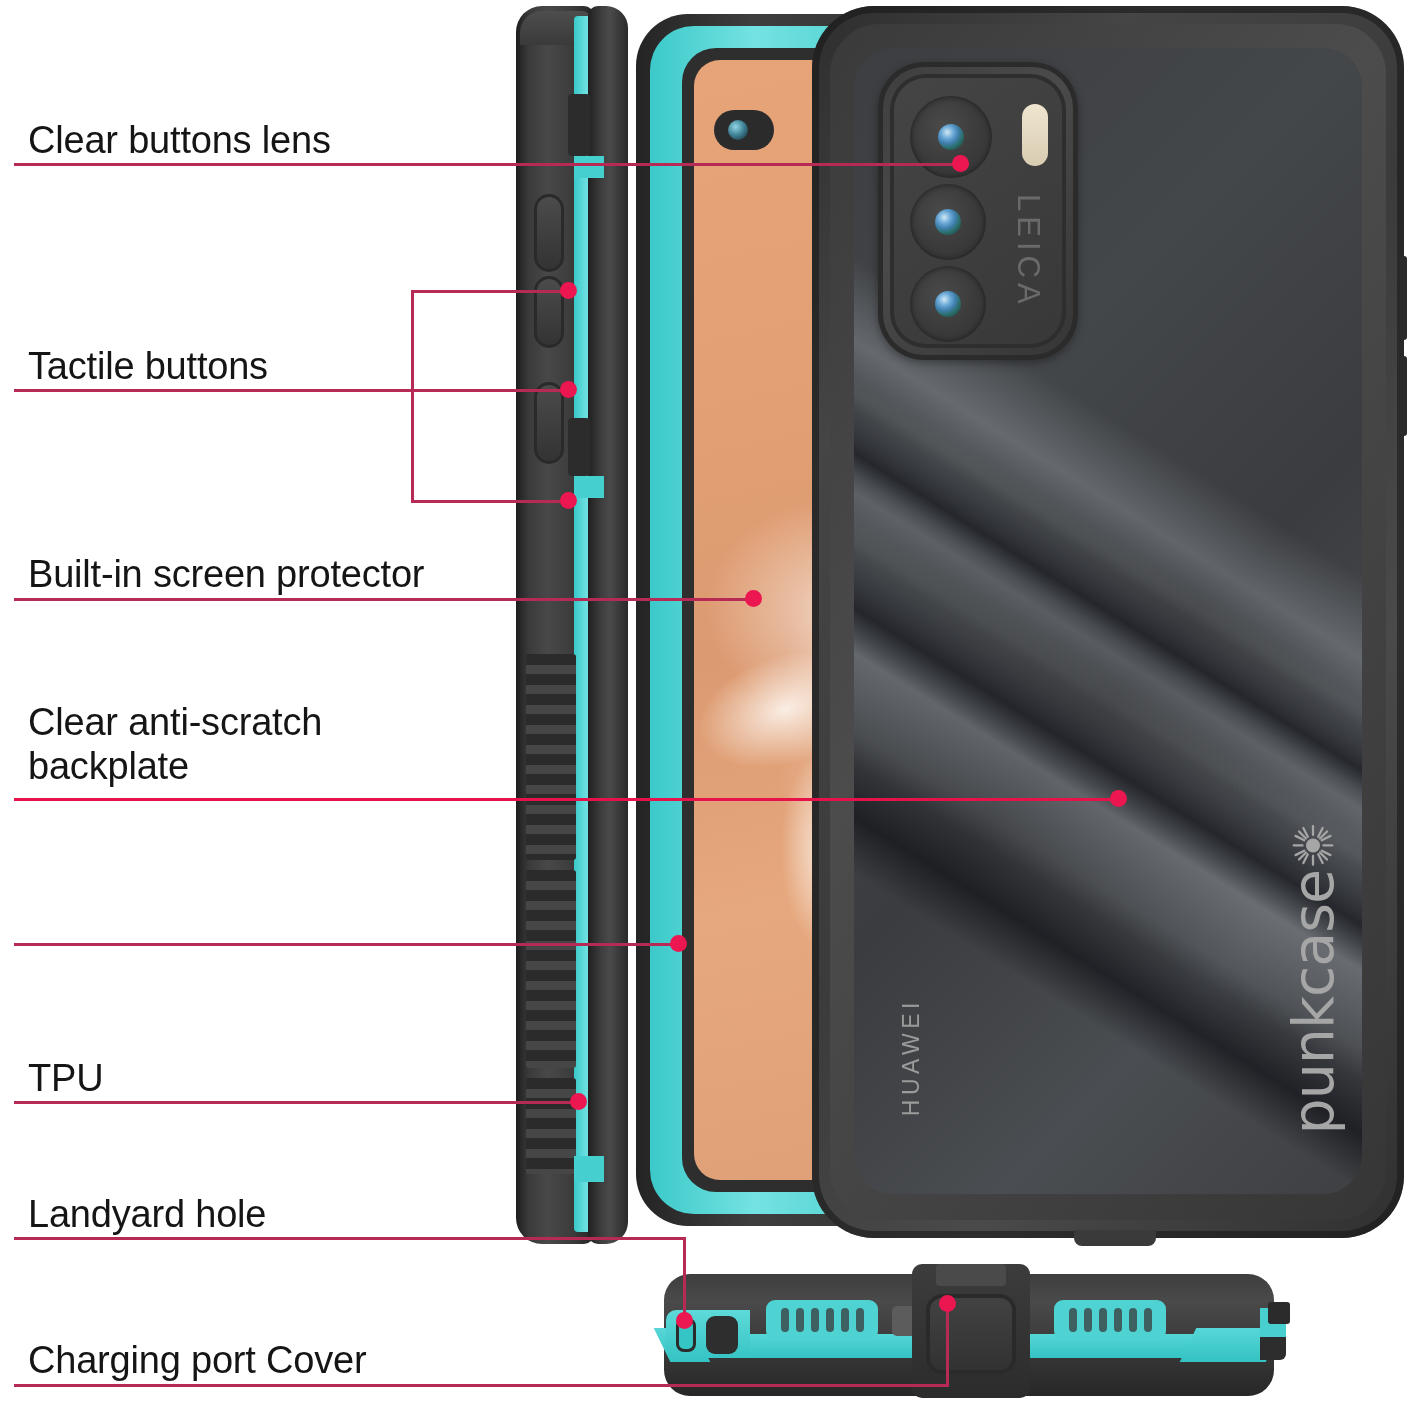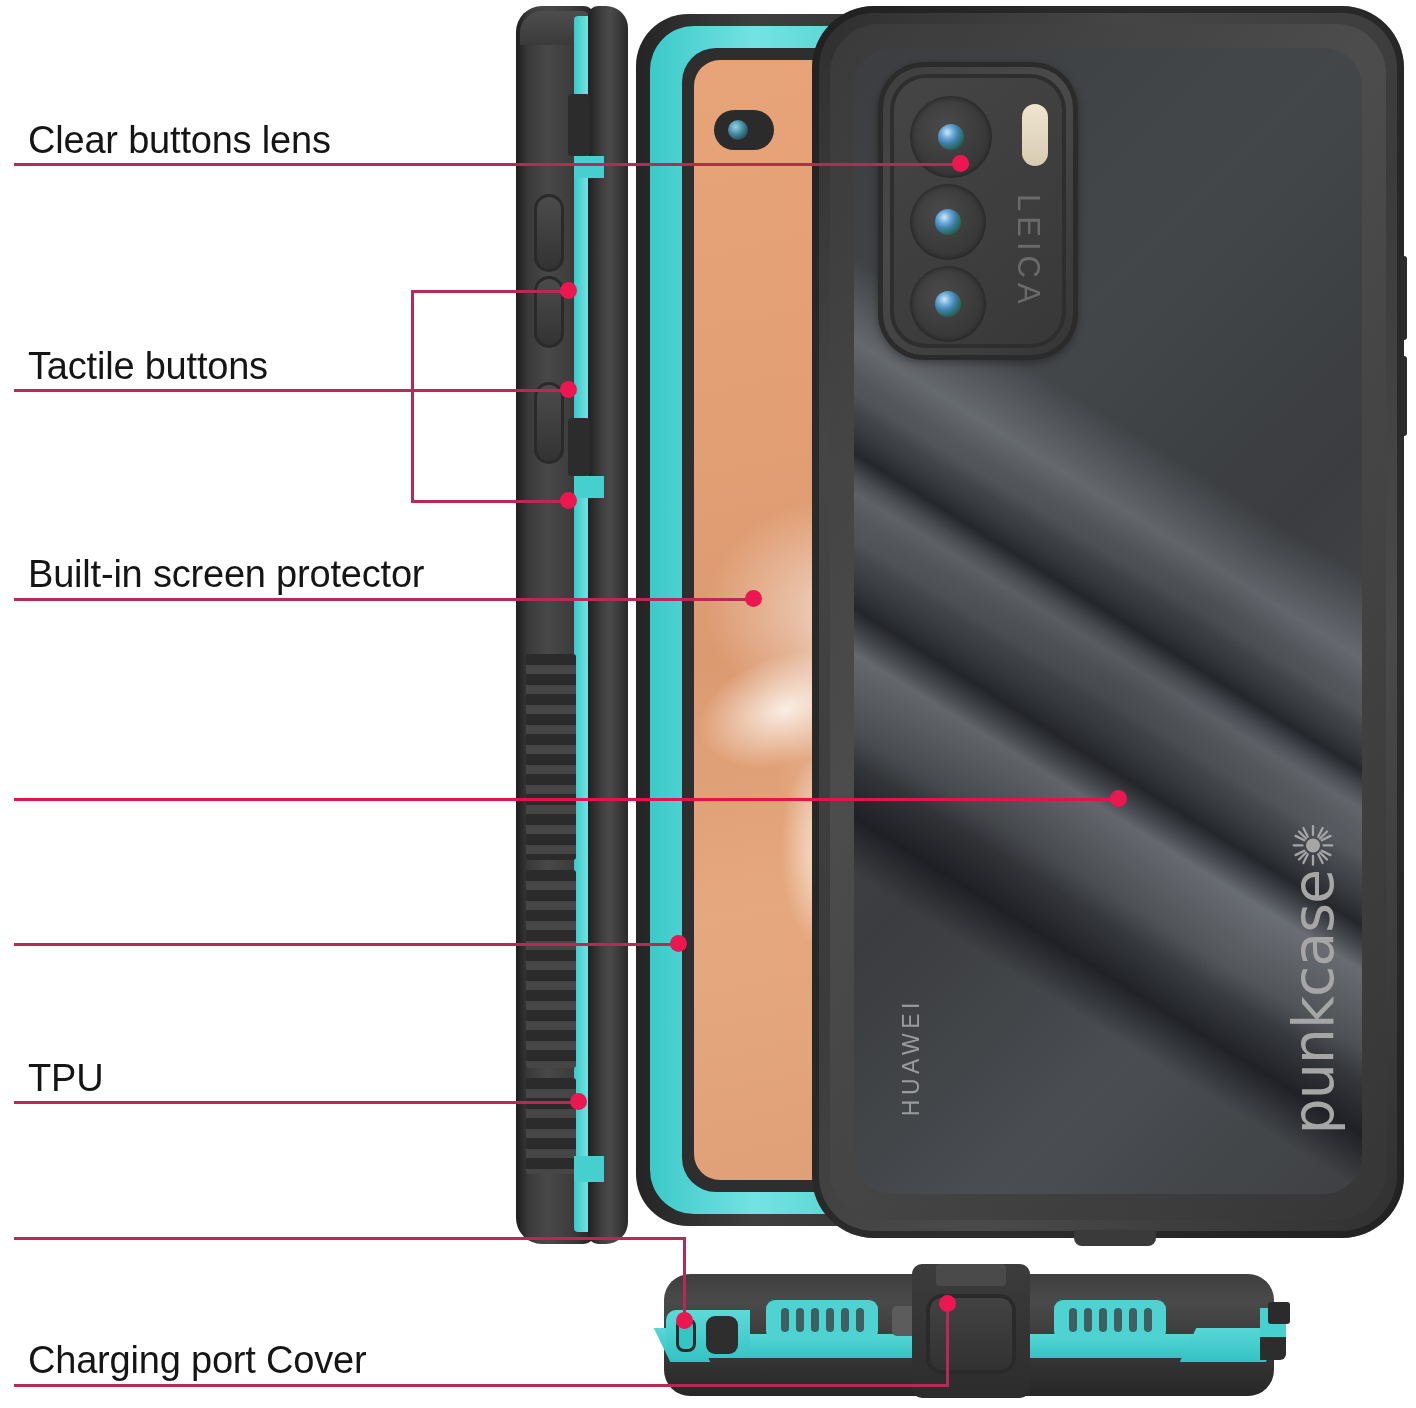--- a/index.html
+++ b/index.html
@@ -411,21 +411,24 @@
         <i></i>
     </div>
 
     <div class="bv-righttab"></div>
     <div class="bv-righttab2"></div>
   </div>
 
   <div class="callout-label" style="left:28px; top:118px;">Clear buttons lens</div>
   <div class="callout-label" style="left:28px; top:344px;">Tactile buttons</div>
   <div class="callout-label" style="left:28px; top:552px;">Built-in screen protector</div>
+  <div class="callout-label" style="left:28px; top:700px;">Clear anti-scratch
+backplate</div>
   <div class="callout-label" style="left:28px; top:1056px;">TPU</div>
+  <div class="callout-label" style="left:28px; top:1192px;">Landyard hole</div>
   <div class="callout-label" style="left:28px; top:1338px;">Charging port Cover</div>
 
   <div class="cl-h" style="left:14px;  top:163px; width:955px;"></div>
   <div class="dot" style="left:952px; top:155px;"></div>
 
   <div class="cl-h" style="left:14px;  top:389px; width:400px;"></div>
   <div class="cl-v" style="left:411px; top:290px; height:213px;"></div>
   <div class="cl-h" style="left:411px; top:290px; width:159px;"></div>
   <div class="cl-h" style="left:411px; top:389px; width:159px;"></div>
   <div class="cl-h" style="left:411px; top:500px; width:159px;"></div>

